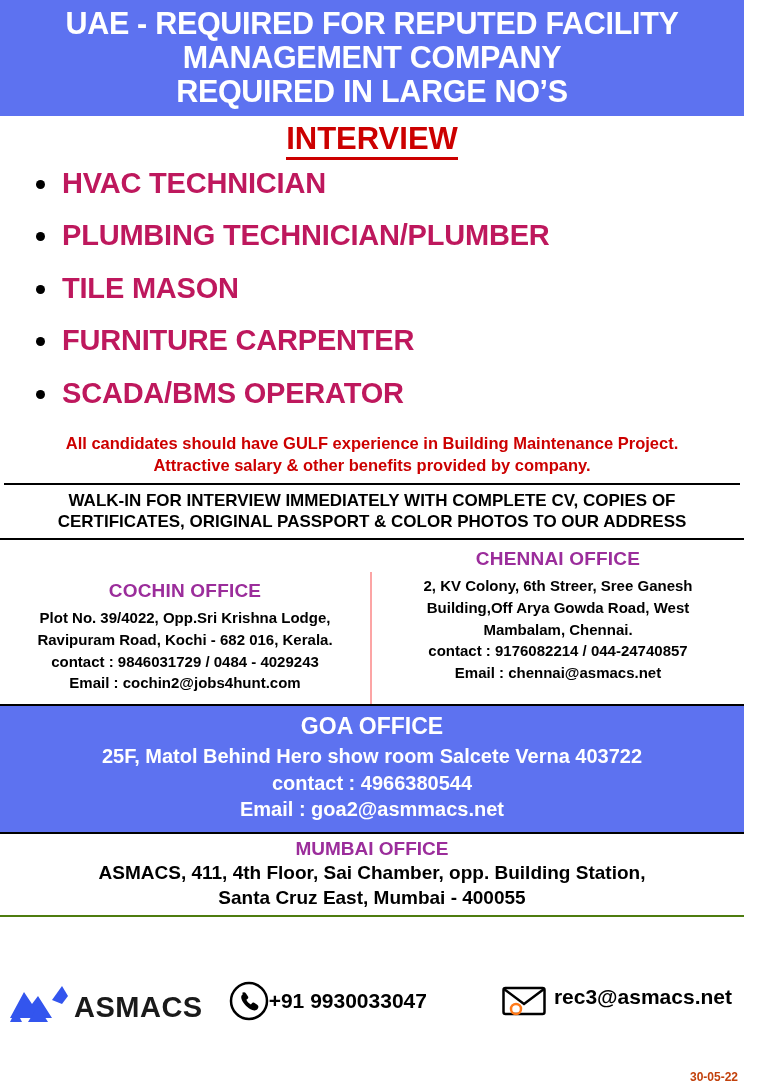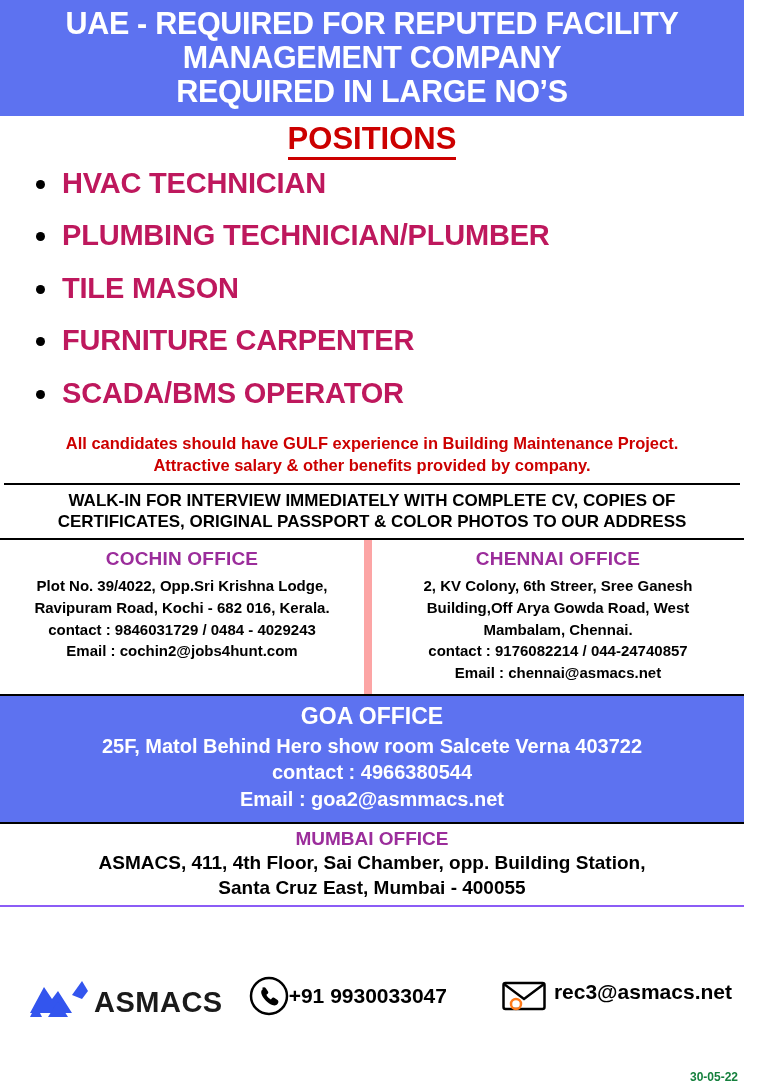--- a/index.html
+++ b/index.html
@@ -107,21 +107,21 @@
   .offices-row {
     display: flex;
     border-top: 2px solid #000000;
     border-bottom: 2px solid #000000;
   }
   .office-col {
     flex: 1 1 50%;
     padding: 8px 8px 10px 8px;
     text-align: center;
   }
-  .office-col.left { border-right: 8px solid #fca5a5; }
+  .office-col.left { border-right: 2px solid #fca5a5; margin-top: 32px; }
   .office-title {
     color: #9b2d9b;
     font-weight: bold;
     font-size: 19px;
     margin-bottom: 5px;
     letter-spacing: 0.2px;
   }
   .office-body {
     font-size: 15px;
     font-weight: bold;
@@ -143,21 +143,21 @@
   }
   .goa-body {
     font-size: 20px;
     font-weight: bold;
     line-height: 1.32;
   }
 
   
   .mumbai {
     border-top: 2px solid #000000;
-    border-bottom: 2px solid #8b5cf6;
+    border-bottom: 2px solid #4d7c0f;
     text-align: center;
     padding: 4px 6px 4px 6px;
   }
   .mumbai-title {
     color: #9b2d9b;
     font-weight: bold;
     font-size: 19px;
     margin-bottom: 1px;
   }
   .mumbai-body {
@@ -167,21 +167,20 @@
   }
 
   
   .footer {
     position: relative;
     flex: 1 1 auto;
     display: flex;
     align-items: center;
     padding: 12px 8px;
     min-height: 60px;
-    margin-left: 20px;
   }
   .brand {
     display: flex;
     align-items: flex-end;
     gap: 4px;
     flex: 0 0 auto;
   }
   .brand-mark {
     width: 62px;
     height: 46px;
@@ -226,36 +225,36 @@
     font-size: 21px;
     font-weight: bold;
     color: #000000;
   }
   .date-stamp {
     position: absolute;
     right: 6px;
     bottom: 2px;
     font-size: 12px;
     font-weight: bold;
-    color: #15803d;
+    color: #c2410c;
   }
 </style>
 </head>
 <body>
 
 <div class="poster">
 
   <div class="header">
     <div class="header-line l1">UAE - REQUIRED FOR REPUTED FACILITY</div>
     <div class="header-line l2">MANAGEMENT COMPANY</div>
     <div class="header-line l3">REQUIRED IN LARGE NO’S</div>
   </div>
 
   <div class="positions-title-wrap">
-    <span class="positions-title">POSITIONS</span>
+    <span class="positions-title">INTERVIEW</span>
   </div>
 
   <ul class="positions-list">
     <li>HVAC TECHNICIAN</li>
     <li>PLUMBING TECHNICIAN/PLUMBER</li>
     <li>TILE MASON</li>
     <li>FURNITURE CARPENTER</li>
     <li>SCADA/BMS OPERATOR</li>
   </ul>
 

